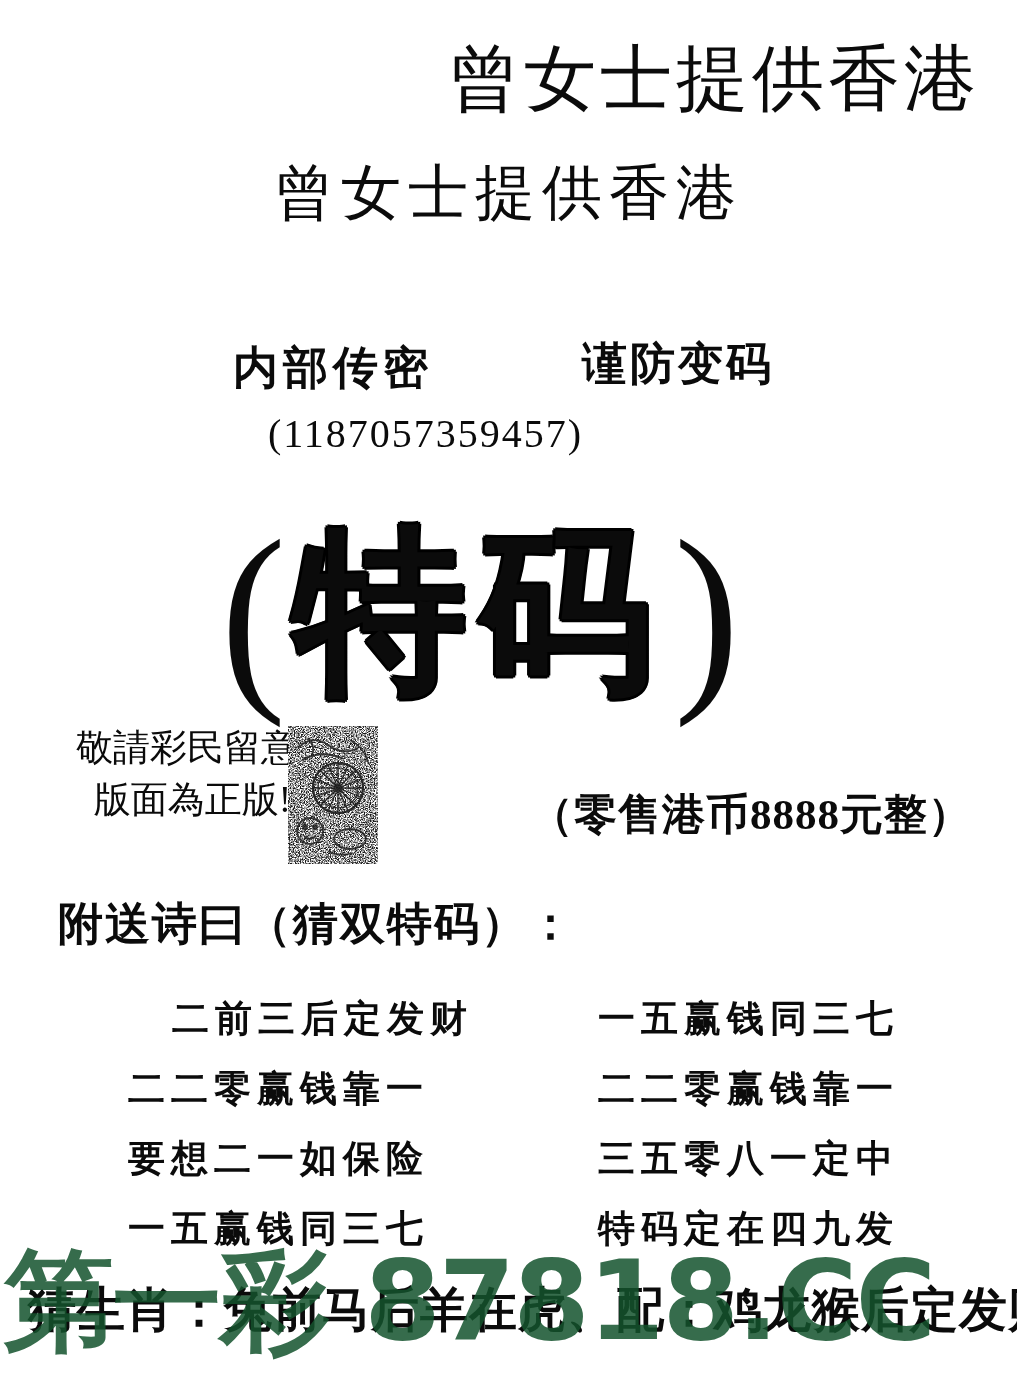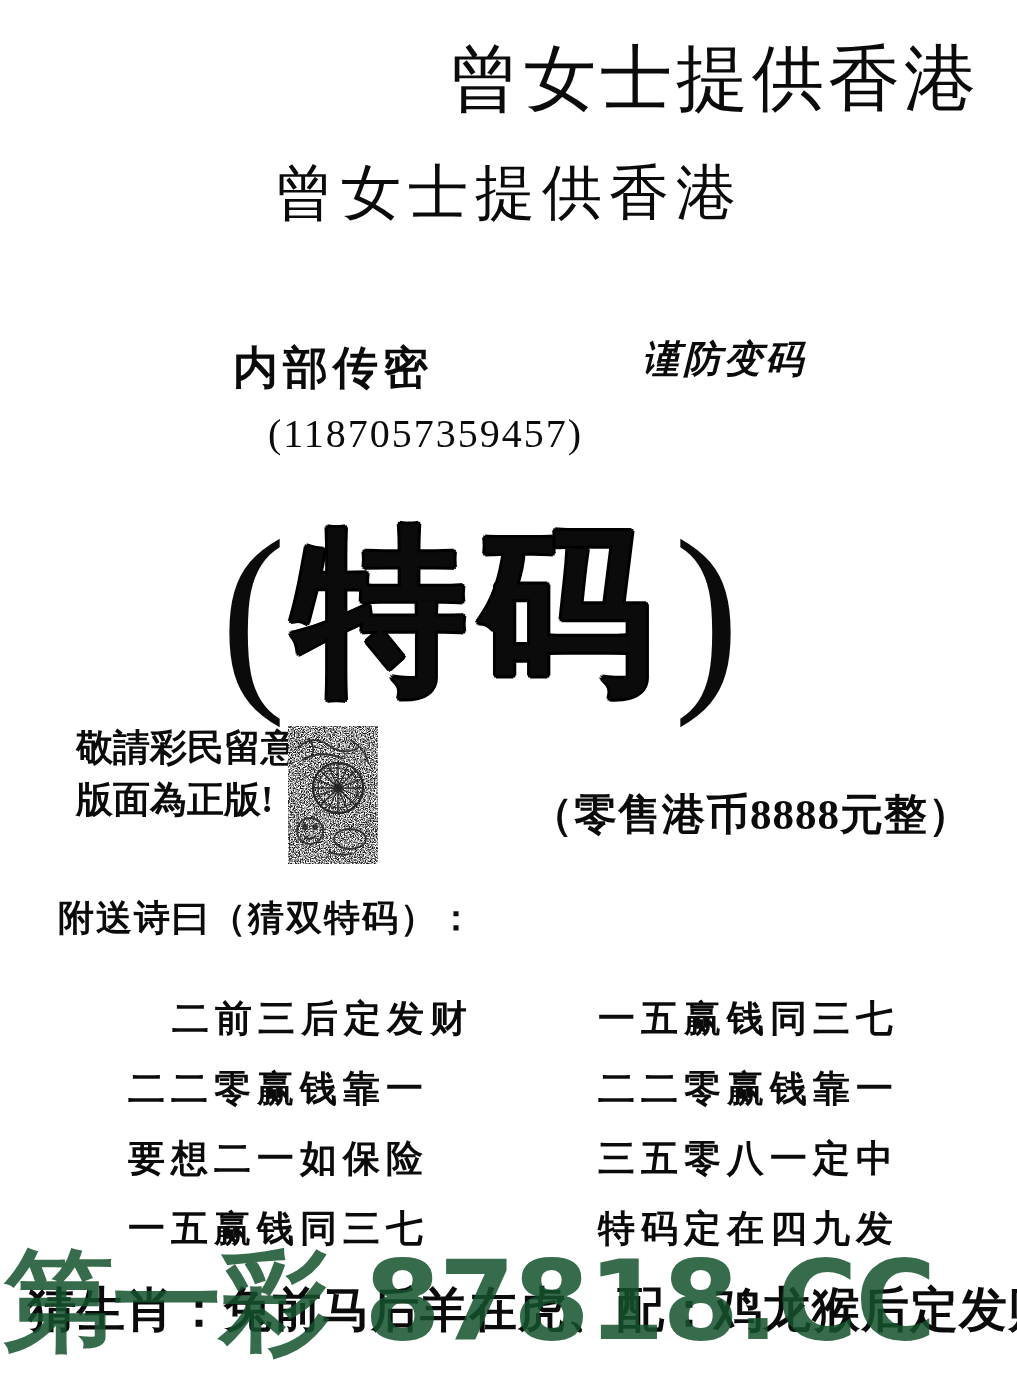--- a/index.html
+++ b/index.html
@@ -25,22 +25,22 @@
     text-align:center;
     font-size:60px;line-height:1.1;
     letter-spacing:7px;font-weight:500;
     white-space:nowrap;
   }
   .secret-label{
     left:205px;top:338px;
     font-size:45px;letter-spacing:5px;font-weight:600;white-space:nowrap;margin-left:28px;
   }
   .beware-label{
-    left:642px;top:334px;
-    font-size:38px;letter-spacing:3px;font-weight:600;white-space:nowrap;font-style:italic;
+    left:582px;top:334px;
+    font-size:45px;letter-spacing:3px;font-weight:600;white-space:nowrap;
   }
   .serial{
     left:268px;top:410px;
     font-size:40px;letter-spacing:2px;font-weight:500;white-space:nowrap;
   }
 
   .special-wrap{
     left:0;top:498px;width:960px;height:230px;
     display:flex;justify-content:center;align-items:center;gap:6px;
     white-space:nowrap;
@@ -54,34 +54,35 @@
     font-size:172px;line-height:1;font-weight:900;
     letter-spacing:14px;
     transform:scaleY(1.04);
     text-shadow:
       3px 0 0 #000,-3px 0 0 #000,0 3px 0 #000,0 -3px 0 #000,
       2px 2px 0 #000,-2px 2px 0 #000,2px -2px 0 #000,-2px -2px 0 #000;
   }
 
   .notice{
     left:76px;top:722px;width:215px;
-    font-size:37px;line-height:1.4;font-weight:700;
+    font-size:37px;line-height:1.4;font-weight:400;
     white-space:nowrap;
+    text-align:right;
   }
   .stamp{
     left:288px;top:726px;width:90px;height:138px;
   }
   .price{
     left:530px;top:786px;
     font-size:43px;letter-spacing:1px;font-weight:600;white-space:nowrap;
   }
 
   .poem-intro{
     left:58px;top:894px;
-    font-size:36px;letter-spacing:2px;font-weight:700;white-space:nowrap;
+    font-size:45px;letter-spacing:2px;font-weight:700;white-space:nowrap;
   }
   .poem-col{
     top:988px;width:440px;
     font-size:37px;font-weight:700;letter-spacing:6px;
   }
   .poem-col-left{left:128px;}
   .poem-col-right{left:598px;}
   .poem-line{height:70px;line-height:62px;white-space:nowrap;}
   .poem-line.indent{padding-left:44px;}
 

